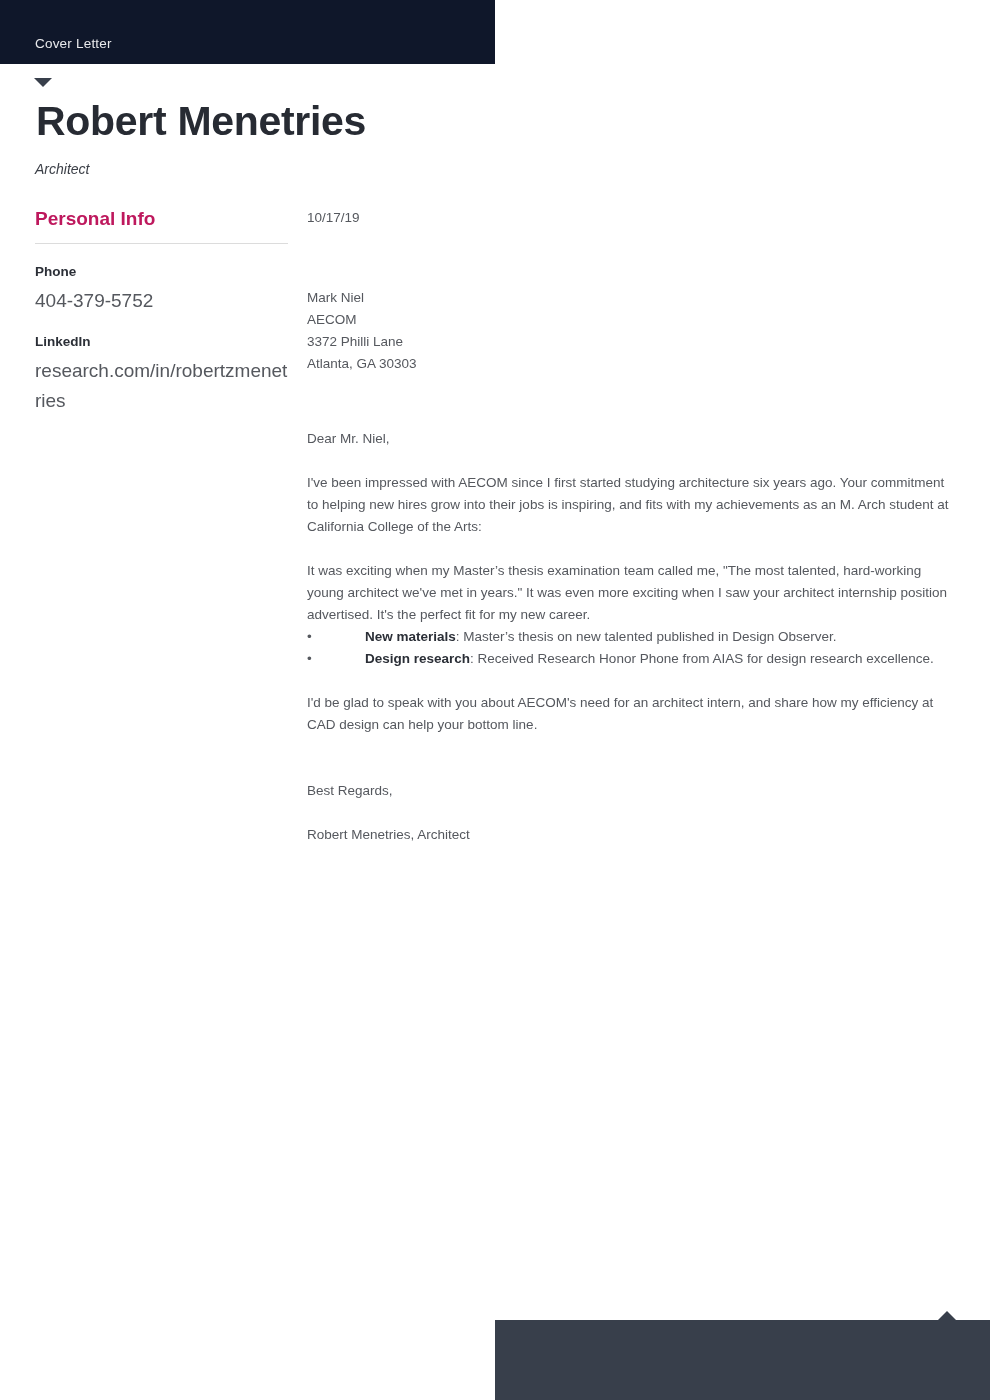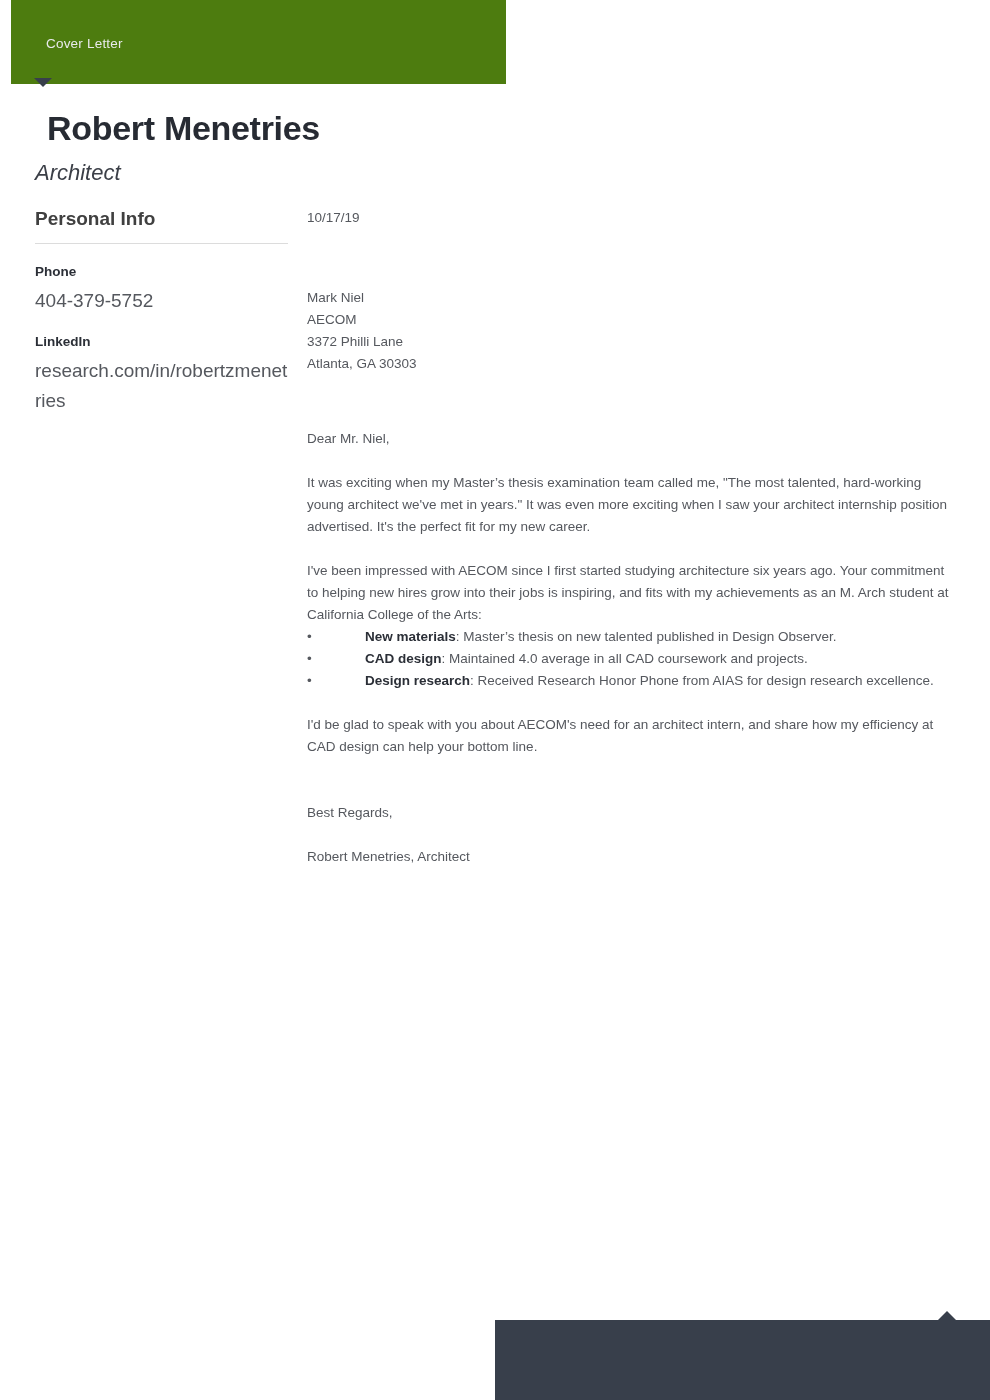--- a/index.html
+++ b/index.html
@@ -15,23 +15,22 @@
     overflow: hidden;
     -webkit-font-smoothing: antialiased;
   }
 
   
   .top-bar {
     position: absolute;
     left: 0;
     top: 0;
     width: 495px;
-    height: 84px;
-    background: #4d7c0f;
-    margin-left: 11px;
+    height: 64px;
+    background: #0f172a;
   }
   .top-bar-label {
     position: absolute;
     left: 35px;
     top: 37px;
     font-size: 13.5px;
     color: #e9eaec;
     letter-spacing: 0.2px;
     line-height: 1;
   }
@@ -47,47 +46,47 @@
   }
 
   
   .header-block {
     position: absolute;
     left: 35px;
     top: 96px;
     width: 560px;
   }
   .name {
-    font-size: 34px;
+    font-size: 41px;
     font-weight: bold;
     color: #272b33;
     letter-spacing: -0.3px;
     line-height: 1.18;
-    margin: 12px;
+    margin: 1px;
   }
   .job-title {
-    font-size: 22px;
+    font-size: 14px;
     font-style: italic;
     color: #3b3f47;
-    margin: 4px 0 0 0;
+    margin: 16px 0 0 0;
     line-height: 1.2;
     font-weight: normal;
   }
 
   
   .sidebar {
     position: absolute;
     left: 35px;
     top: 208px;
     width: 253px;
   }
   .sidebar-heading {
     font-size: 19px;
     font-weight: bold;
-    color: #404040;
+    color: #be185d;
     margin: 0;
     padding-bottom: 12px;
     line-height: 1.2;
   }
   .sidebar-rule {
     height: 1px;
     background: #dcdcdc;
     width: 253px;
     margin-bottom: 18px;
   }
@@ -219,27 +218,26 @@
 
   <div class="recipient">
     <div>Mark Niel</div>
     <div>AECOM</div>
     <div>3372 Philli Lane</div>
     <div>Atlanta, GA 30303</div>
   </div>
 
   <div class="salutation">Dear Mr. Niel,</div>
 
+  <div class="letter-para">I've been impressed with AECOM since I first started studying architecture six years ago. Your commitment to helping new hires grow into their jobs is inspiring, and fits with my achievements as an M. Arch student at California College of the Arts:</div>
+
   <div class="letter-para">It was exciting when my Master’s thesis examination team called me, "The most talented, hard-working young architect we've met in years." It was even more exciting when I saw your architect internship position advertised. It's the perfect fit for my new career.</div>
-
-  <div class="letter-para">I've been impressed with AECOM since I first started studying architecture six years ago. Your commitment to helping new hires grow into their jobs is inspiring, and fits with my achievements as an M. Arch student at California College of the Arts:</div>
 
   <ul class="bullets">
     <li><strong>New materials</strong><span>: Master’s thesis on new talented published in Design Observer.</span></li>
-    <li><strong>CAD design</strong><span>: Maintained 4.0 average in all CAD coursework and projects.</span></li>
     <li><strong>Design research</strong><span>: Received Research Honor Phone from AIAS for design research excellence.</span></li>
   </ul>
 
   <div class="letter-para">I'd be glad to speak with you about AECOM's need for an architect intern, and share how my efficiency at CAD design can help your bottom line.</div>
 
   <div class="closing">Best Regards,</div>
   <div class="signature">Robert Menetries, Architect</div>
 </div>
 
 <div class="bottom-notch"></div>

